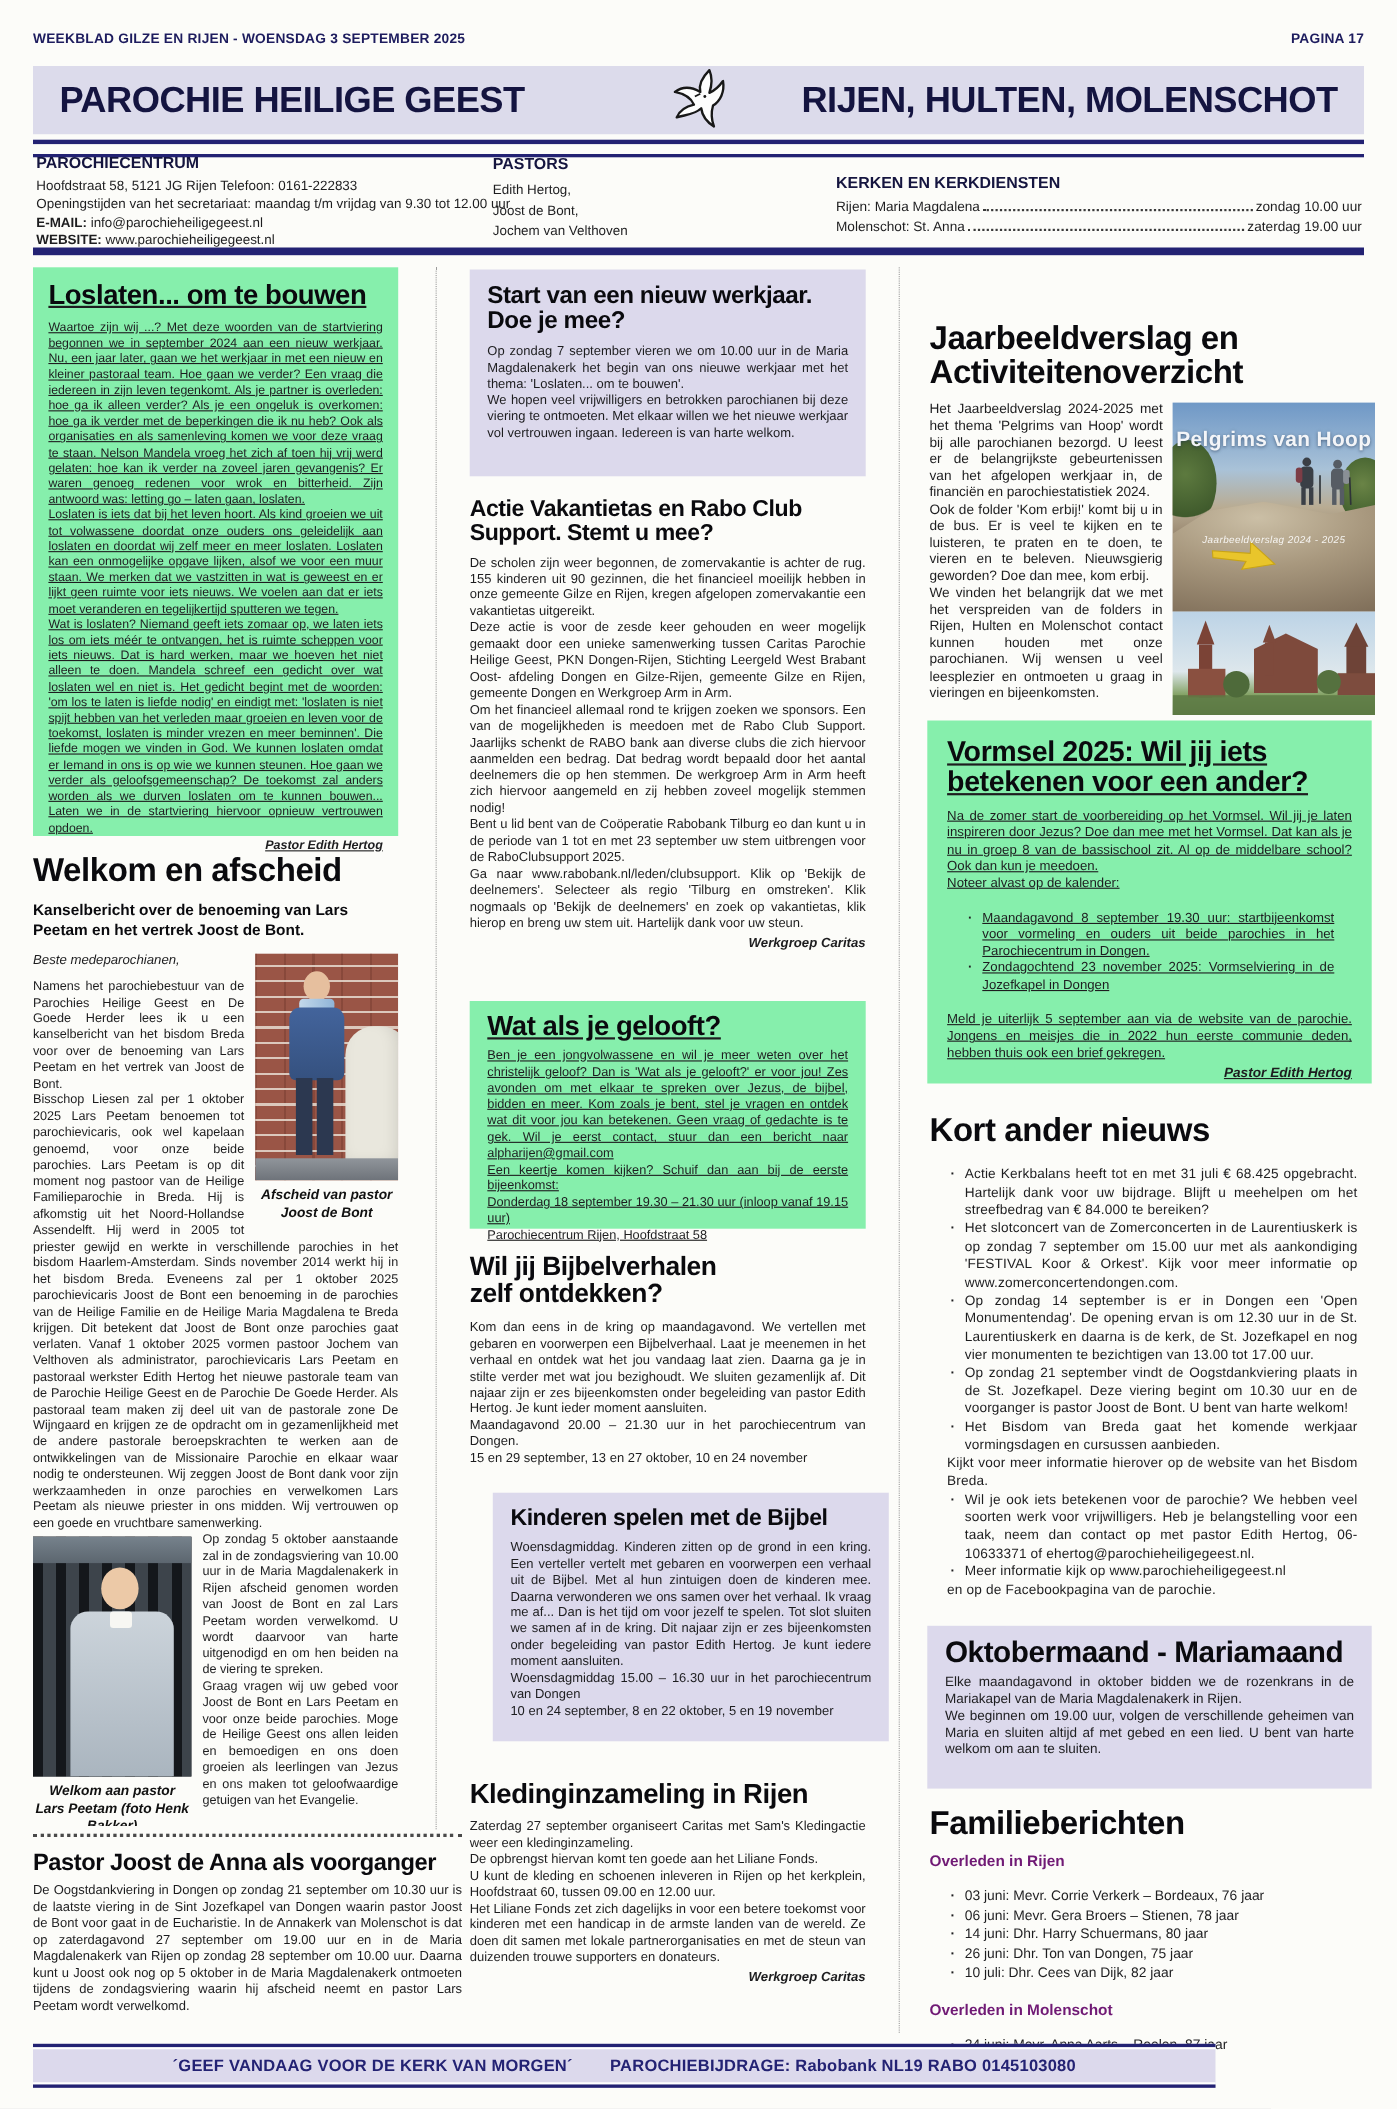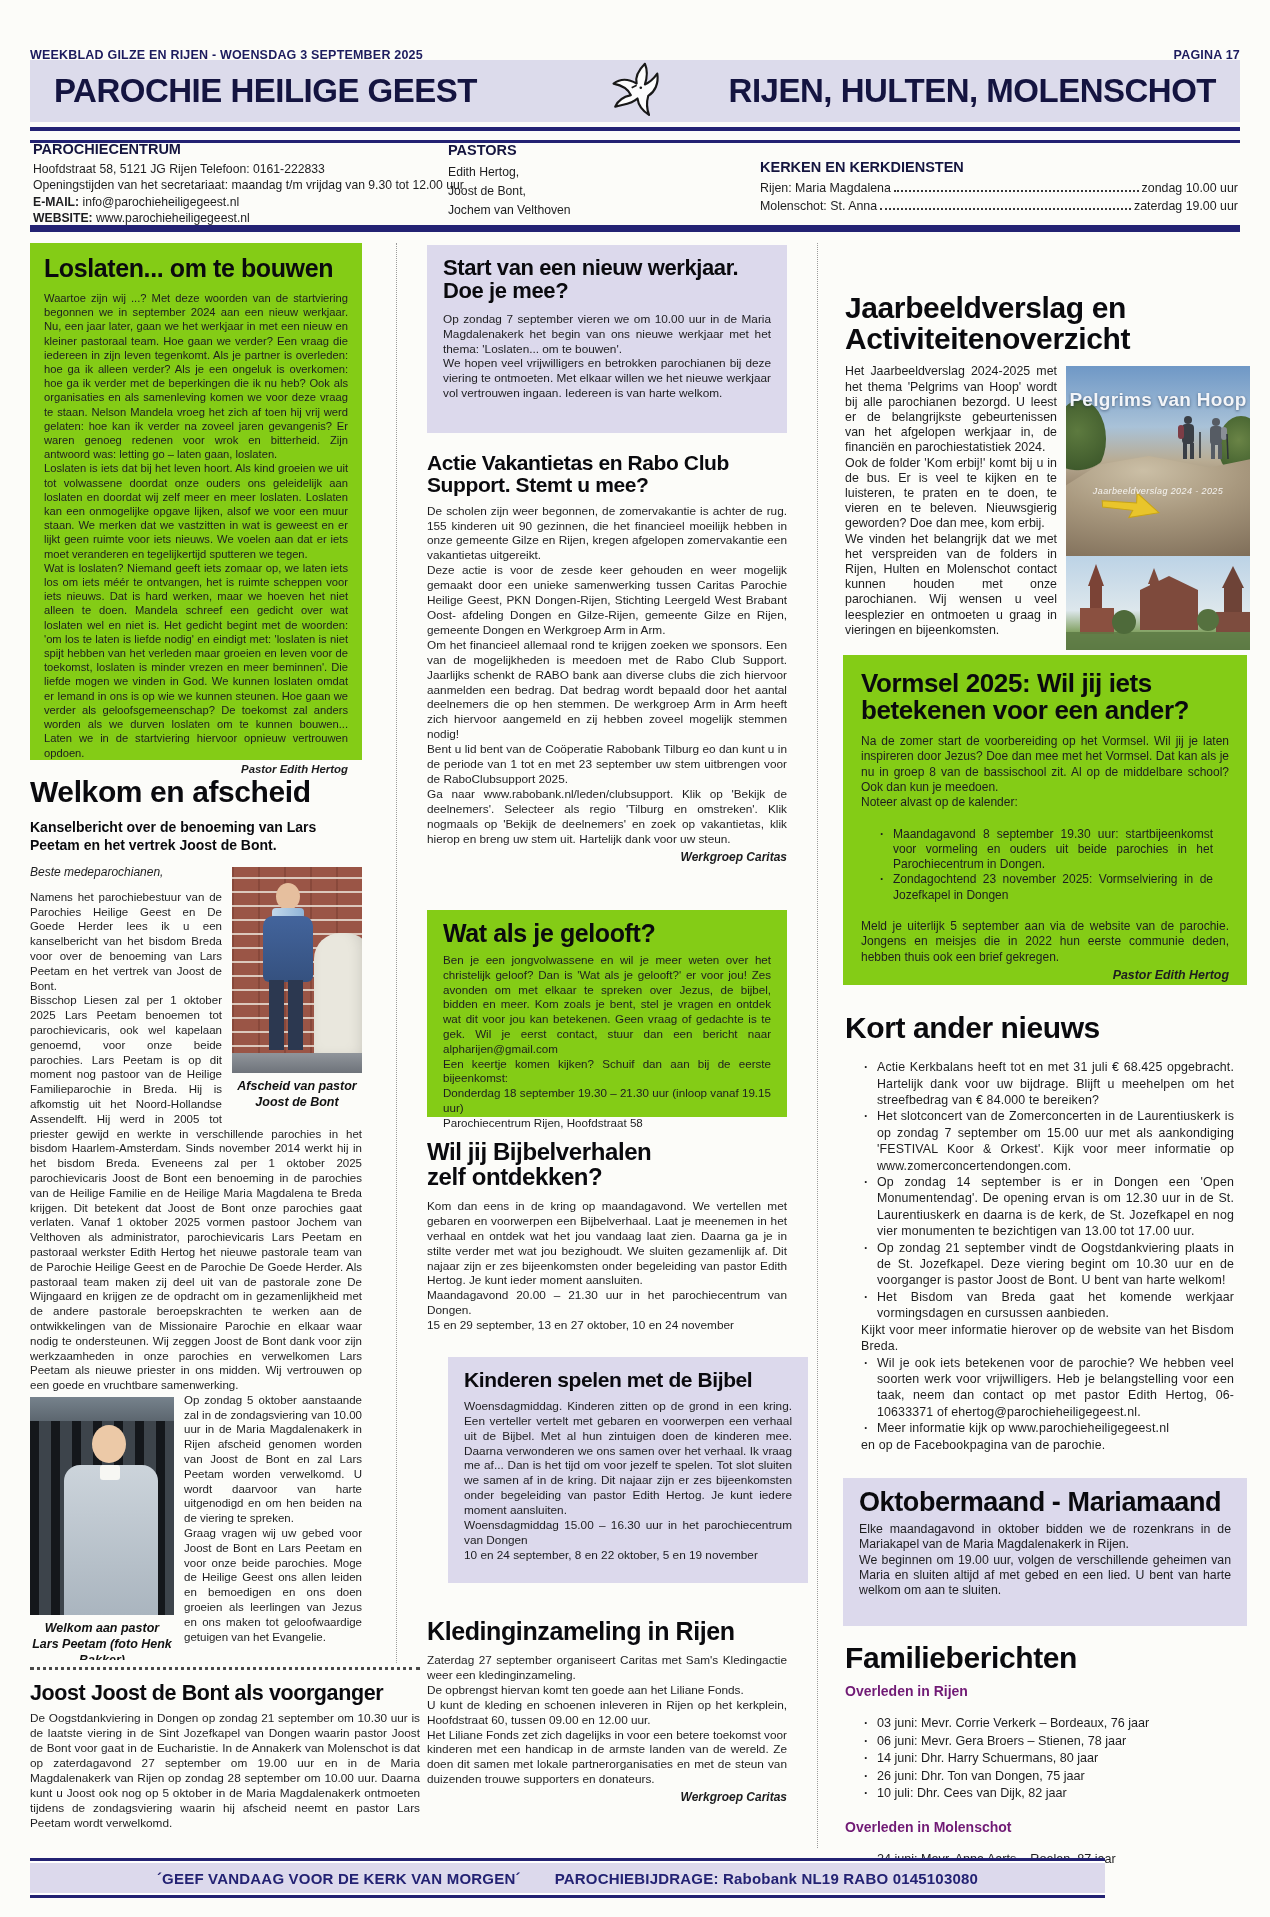--- a/index.html
+++ b/index.html
@@ -1,21 +1,21 @@
 <!DOCTYPE html>
 <html><head>
 <meta charset="utf-8">
 <style>
   html,body{margin:0;padding:0;background:#e8e8e8;}
   #page{position:relative;width:1270px;height:1917px;background:#fcfcf9;margin:0 auto;
         font-family:"Liberation Sans","DejaVu Sans",sans-serif;color:#1d1d1f;overflow:hidden;}
   .abs{position:absolute;}
 
   
-  #topbar{left:30px;top:48px;width:1210px;display:flex;justify-content:space-between;
+  #topbar{left:30px;top:28px;width:1210px;display:flex;justify-content:space-between;
           font-size:12.5px;font-weight:800;color:#1d1c5e;letter-spacing:.2px;}
   #masthead{left:30px;top:60px;width:1210px;height:62px;background:#dcdbeb;display:flex;align-items:center;}
   .mh-title{font-size:33px;font-weight:900;color:#141440;letter-spacing:-.5px;white-space:nowrap;}
   #mh-left{margin-left:24px;}
   #mh-right{margin-left:auto;margin-right:24px;}
   #dove{position:absolute;left:50%;top:-2px;transform:translateX(-50%);}
   #rule2{left:30px;top:127px;width:1210px;height:9px;border-top:4px solid #232273;border-bottom:3px solid #232273;}
 
   #info-centrum{left:33px;top:141px;width:470px;font-size:12.2px;line-height:16.5px;}
   #info-pastors{left:448px;top:141px;width:190px;font-size:12.2px;line-height:19px;}
@@ -25,21 +25,21 @@
   .svc-row{display:flex;align-items:baseline;}
   .svc-dots{flex:1;border-bottom:2px dotted #3a3a3a;margin:0 3px 3px 3px;}
   #navybar{left:30px;top:225px;width:1210px;height:7px;background:#232273;}
 
   .vsep{border-left:1px dotted #9b9b9b;width:0;}
   #vsep1{left:396px;top:243px;height:1420px;}
   #vsep2{left:817px;top:243px;height:1605px;}
 
   
   .h{font-weight:900;color:#0a0a0e;letter-spacing:-.4px;line-height:1.04;margin:0;}
-  .box-green{background:#84cc16;}
+  .box-green{background:#86efac;text-decoration:underline;}
   .box-purple{background:#dcd9ec;}
   p{margin:0;}
   .jt{text-align:justify;}
   .sig{text-align:right;font-style:italic;font-weight:600;margin-top:3px;}
   .caption{font-weight:800;font-style:italic;font-size:12.5px;line-height:1.3;text-align:center;margin-top:5px;color:#111;}
 
   
   #box-loslaten{left:30px;top:243px;width:332px;height:517px;padding:12px 14px;box-sizing:border-box;}
   #box-loslaten .h{font-size:25px;margin-bottom:10px;}
   #box-loslaten .bd{font-size:11.2px;line-height:14.2px;}
@@ -257,21 +257,21 @@
       </figure>
       <p>Op zondag 5 oktober aanstaande zal in de zondagsviering van 10.00 uur in de Maria Magdalenakerk in Rijen afscheid genomen worden van Joost de Bont en zal Lars Peetam worden verwelkomd. U wordt daarvoor van harte uitgenodigd en om hen beiden na de viering te spreken.</p>
       <p>Graag vragen wij uw gebed voor Joost de Bont en Lars Peetam en voor onze beide parochies. Moge de Heilige Geest ons allen leiden en bemoedigen en ons doen groeien als leerlingen van Jezus en ons maken tot geloofwaardige getuigen van het Evangelie.</p>
 
     </div>
   </div>
 
   <div class="abs" id="hrule-dot"></div>
 
   <div class="abs" id="art-voorganger">
-    <h2 class="h">Joost Joost de Bont als voorganger</h2>
+    <h2 class="h">Pastor Joost de Anna als voorganger</h2>
     <p class="bd jt">De Oogstdankviering in Dongen op zondag 21 september om 10.30 uur is de laatste viering in de Sint Jozefkapel van Dongen waarin pastor Joost de Bont voor gaat in de Eucharistie. In de Annakerk van Molenschot is dat op zaterdagavond 27 september om 19.00 uur en in de Maria Magdalenakerk van Rijen op zondag 28 september om 10.00 uur. Daarna kunt u Joost ook nog op 5 oktober in de Maria Magdalenakerk ontmoeten tijdens de zondagsviering waarin hij afscheid neemt en pastor Lars Peetam wordt verwelkomd.</p>
   </div>
 
   <div class="abs box-purple" id="box-werkjaar">
     <h2 class="h">
         <span style="display:block">Start van een nieuw werkjaar.</span>
         <span style="display:block">Doe je mee?</span>
       </h2>
     <div class="bd jt">
       <p>Op zondag 7 september vieren we om 10.00 uur in de Maria Magdalenakerk het begin van ons nieuwe werkjaar met het thema: 'Loslaten... om te bouwen'.</p>

